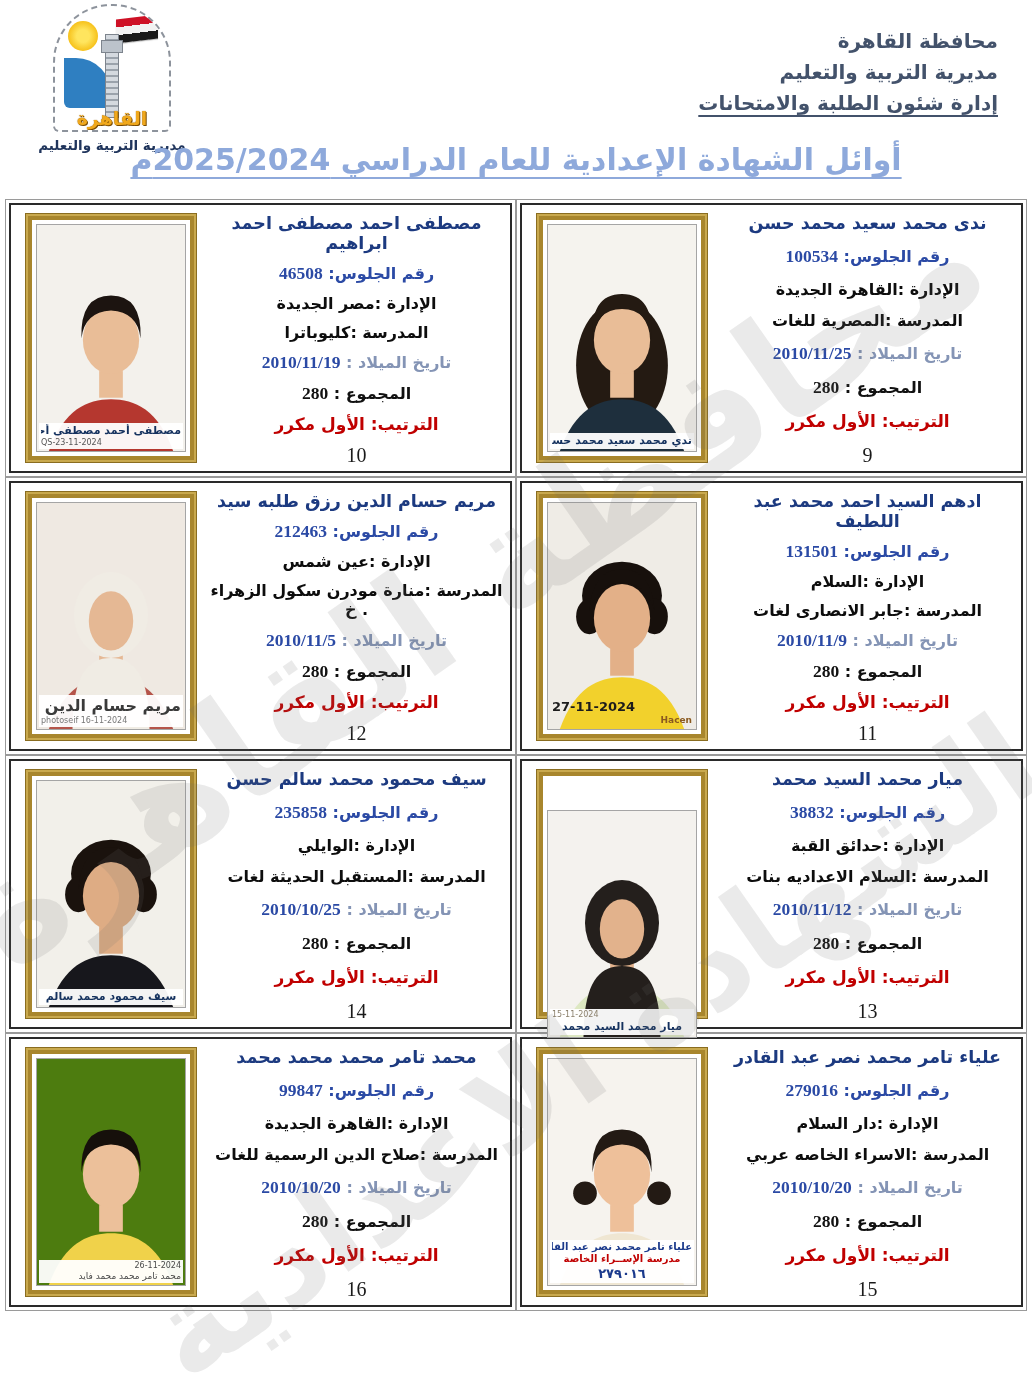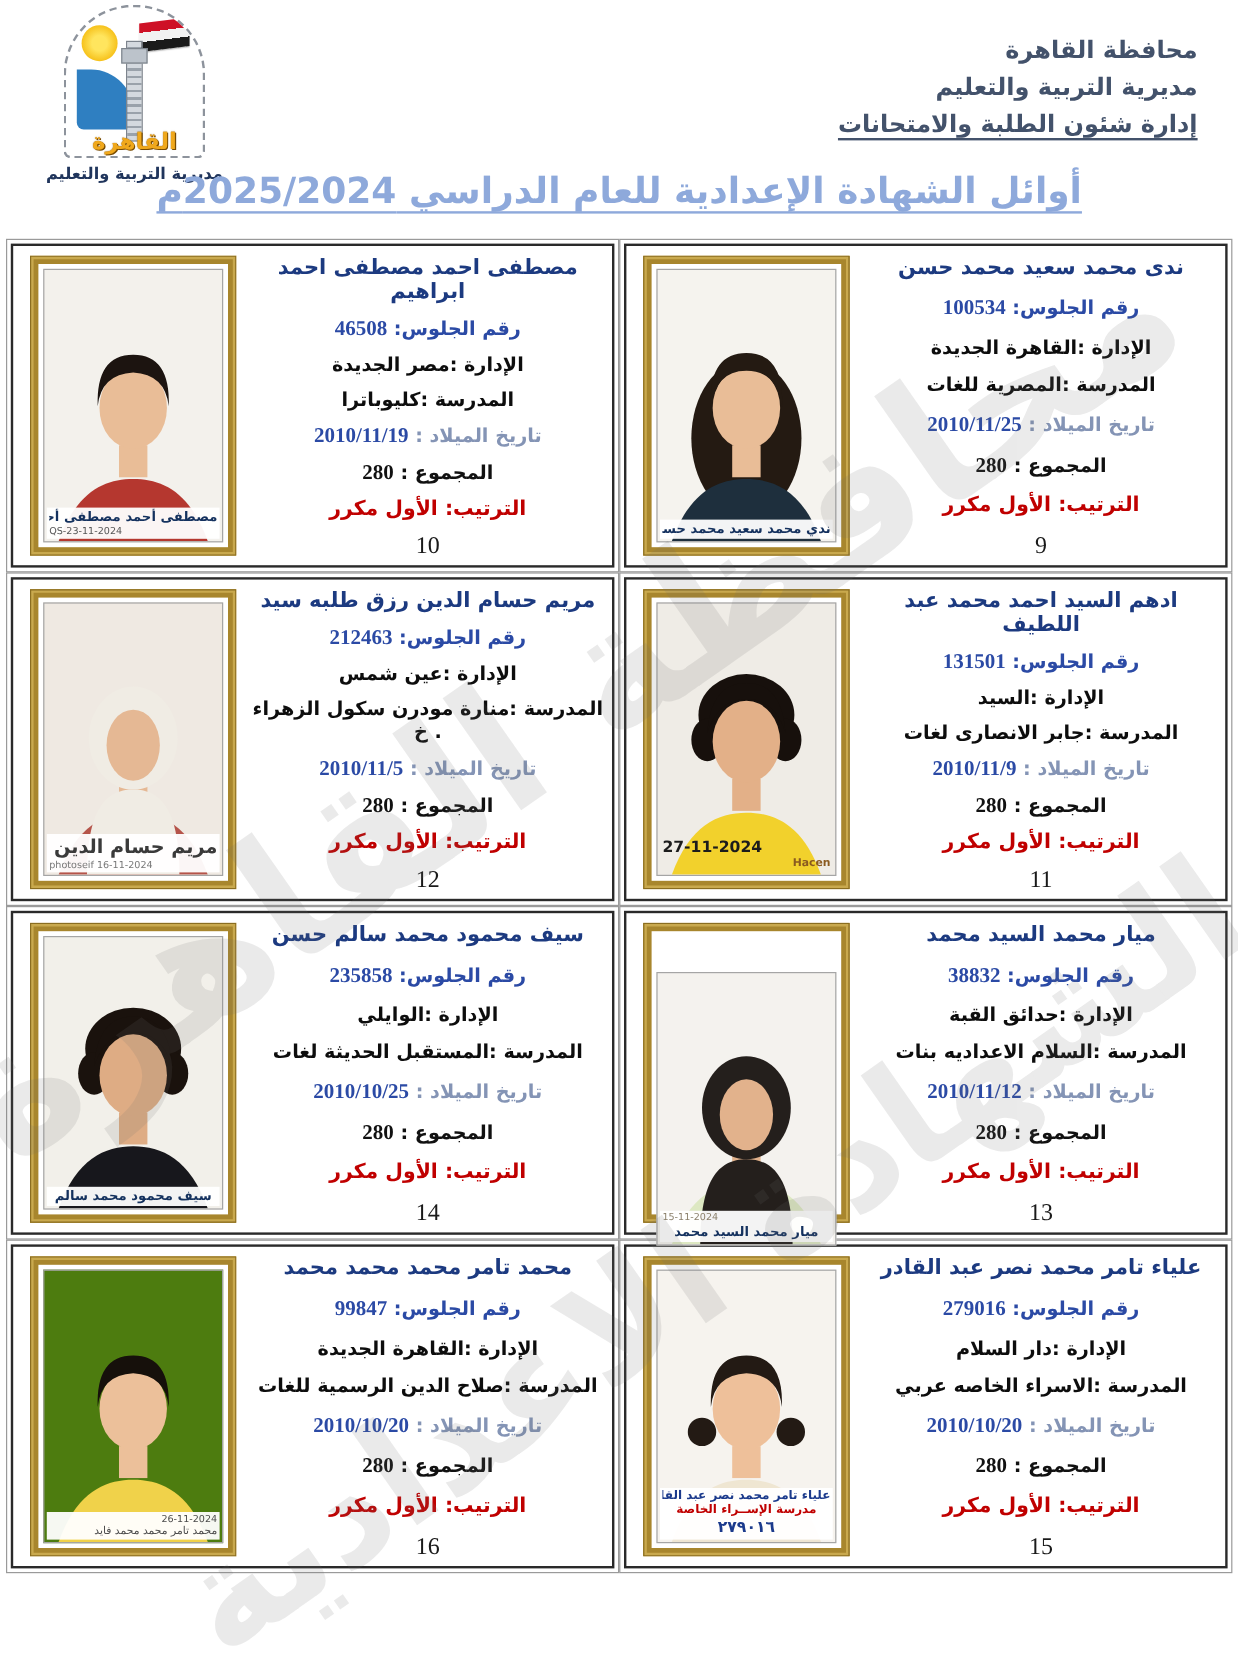--- a/index.html
+++ b/index.html
@@ -190,21 +190,21 @@
   </div>
 
   <div class="cell">
     <div class="card">
       <div class="text-col">
         <div class="s-name">ادهم السيد احمد محمد عبد اللطيف</div>
         <div class="t-line seat-line">
           <span class="lbl">رقم الجلوس: </span><span class="val serif-num">131501</span>
         </div>
         <div class="t-line admin-line">
-          <span class="lbl">الإدارة :</span><span class="val">السيد</span>
+          <span class="lbl">الإدارة :</span><span class="val">السلام</span>
         </div>
         <div class="t-line school-line">
           <span class="lbl">المدرسة :</span><span class="val">جابر الانصارى لغات</span>
         </div>
         <div class="t-line dob-line">
           <span class="lbl">تاريخ الميلاد : </span><span class="val serif-num">2010/11/9</span>
         </div>
         <div class="t-line total-line">
           <span class="lbl">المجموع : </span><span class="val serif-num">280</span>
         </div>

